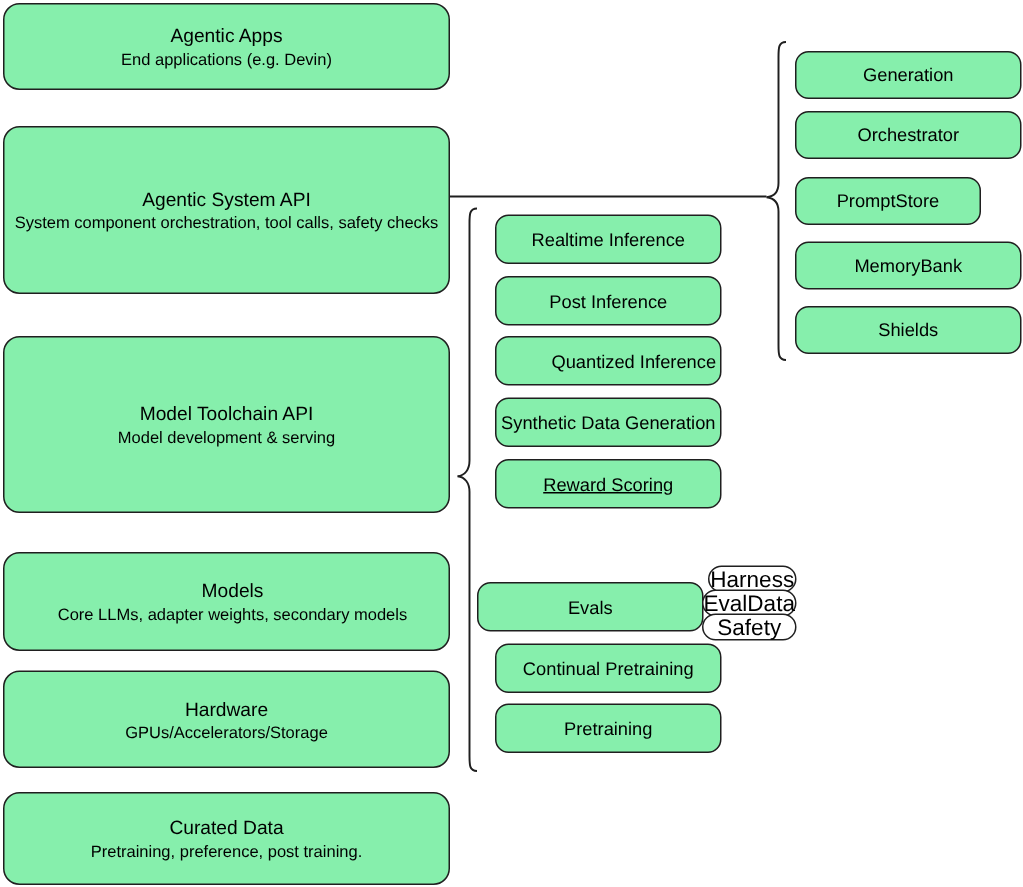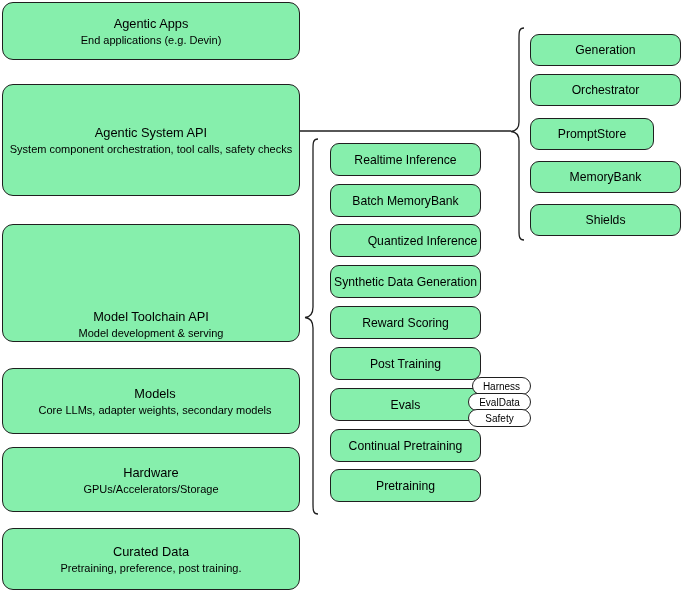--- a/index.html
+++ b/index.html
@@ -61,21 +61,21 @@
     box-sizing: border-box;
     border: 1.3px solid #1f1f1f;
     background: #ffffff;
     border-radius: 999px;
     display: flex;
     align-items: center;
     justify-content: center;
     text-align: center;
   }
   .pill .title {
-    font-size: 10px;
+    font-size: 15px;
     line-height: 13px;
     white-space: nowrap;
   }
   svg.wires {
     position: absolute;
     left: 0; top: 0;
     width: 682px;
     height: 591px;
     pointer-events: none;
   }
@@ -114,21 +114,21 @@
   <div class="node stack-node" style="left: 2px; top: 2px; width: 298px; height: 58px;">
     <span class="title">Agentic Apps</span>
     <span class="subtitle">End applications (e.g. Devin)</span>
   </div>
 
   <div class="node stack-node" style="left: 2px; top: 84px; width: 298px; height: 112px;">
     <span class="title">Agentic System API</span>
     <span class="subtitle">System component orchestration, tool calls, safety checks</span>
   </div>
 
-  <div class="node stack-node" style="left: 2px; top: 224px; width: 298px; height: 118px; justify-content: flex-end;">
+  <div class="node stack-node" style="left: 2px; top: 224px; width: 298px; height: 118px;">
     <span class="title">Model Toolchain API</span>
     <span class="subtitle">Model development &amp; serving</span>
   </div>
 
   <div class="node stack-node" style="left: 2px; top: 368px; width: 298px; height: 66px; padding-left: 14px;">
     <span class="title">Models</span>
     <span class="subtitle">Core LLMs, adapter weights, secondary models</span>
   </div>
 
   <div class="node stack-node" style="left: 2px; top: 447px; width: 298px; height: 65px;">
@@ -138,35 +138,32 @@
 
   <div class="node stack-node" style="left: 2px; top: 528px; width: 298px; height: 62px;">
     <span class="title">Curated Data</span>
     <span class="subtitle">Pretraining, preference, post training.</span>
   </div>
 
   <div class="node mid-node" style="left: 330px; top: 143px; width: 151px; height: 33px;">
     <span class="title">Realtime Inference</span>
   </div>
   <div class="node mid-node" style="left: 330px; top: 184px; width: 151px; height: 33px;">
-    <span class="title">Batch MemoryBank</span>
+    <span class="title">Post Inference</span>
   </div>
   <div class="node mid-node" style="left: 330px; top: 224px; width: 151px; height: 33px; padding-left: 40px;">
     <span class="title">Quantized Inference</span>
   </div>
   <div class="node mid-node" style="left: 330px; top: 265px; width: 151px; height: 33px;">
     <span class="title">Synthetic Data Generation</span>
   </div>
-  <div class="node mid-node" style="left: 330px; top: 306px; width: 151px; height: 33px;">
+  <div class="node mid-node" style="left: 330px; top: 306px; width: 151px; height: 33px; text-decoration: underline;">
     <span class="title">Reward Scoring</span>
   </div>
-  <div class="node mid-node" style="left: 330px; top: 347px; width: 151px; height: 33px;">
-    <span class="title">Post Training</span>
-  </div>
-  <div class="node mid-node" style="left: 330px; top: 388px; width: 151px; height: 33px; text-align: right;">
+  <div class="node mid-node" style="left: 318px; top: 388px; width: 151px; height: 33px; text-align: right;">
     <span class="title">Evals</span>
   </div>
   <div class="node mid-node" style="left: 330px; top: 429px; width: 151px; height: 33px;">
     <span class="title">Continual Pretraining</span>
   </div>
   <div class="node mid-node" style="left: 330px; top: 469px; width: 151px; height: 33px;">
     <span class="title">Pretraining</span>
   </div>
 
   <div class="pill" style="left: 472px; top: 377px; width: 59px; height: 18px;">

